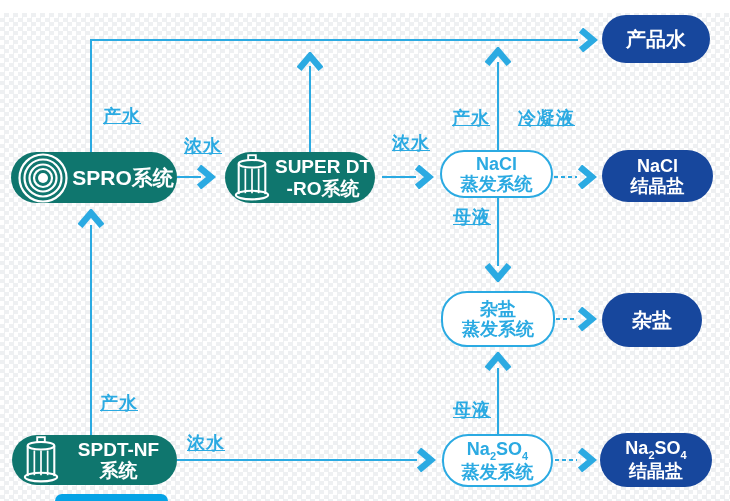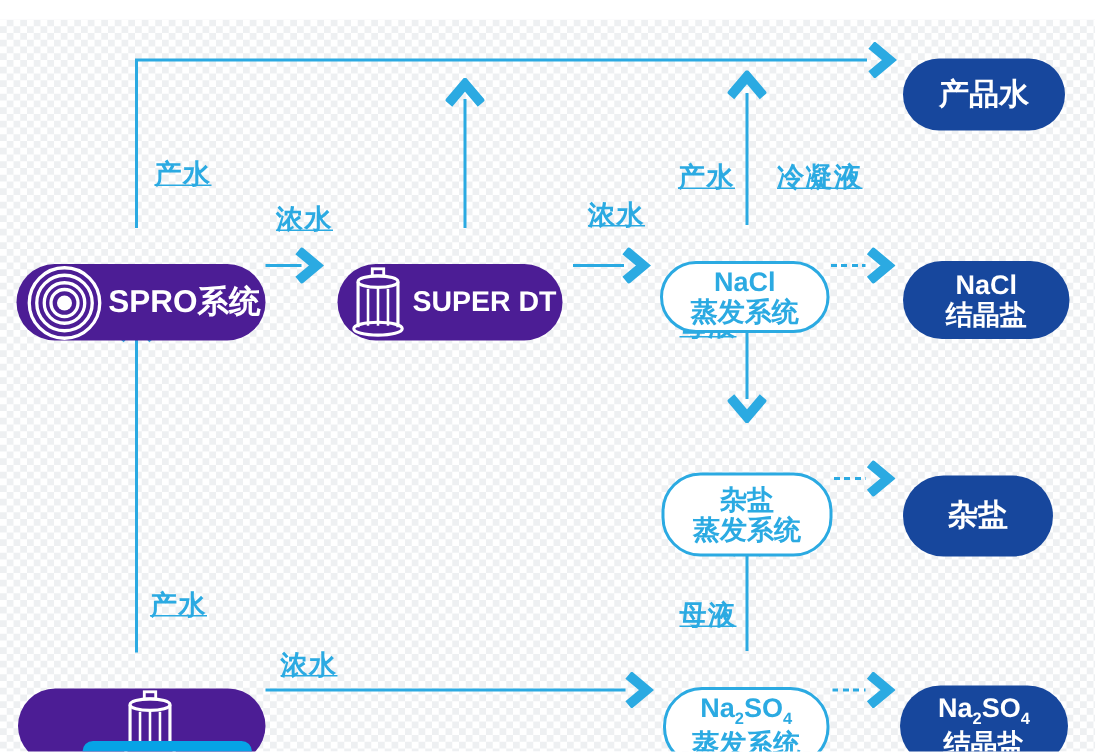--- a/index.html
+++ b/index.html
@@ -10,23 +10,23 @@
   }
   .checker{
     position:absolute;left:0;top:13px;width:730px;height:488px;
     background-image:conic-gradient(#eef0f2 25%,#ffffff 25% 50%,#eef0f2 50% 75%,#ffffff 75%);
     background-size:9px 9px;
   }
   .stage{position:absolute;left:0;top:0;width:730px;height:501px;}
   .node{
     position:absolute;box-sizing:border-box;
     display:flex;align-items:center;justify-content:center;
-    text-align:center;font-weight:bold;line-height:1.12;margin-top:24px;
+    text-align:center;font-weight:bold;line-height:1.12;
   }
-  .fillblue{background:#4c1d95;color:#ffffff;border-radius:27px;}
+  .fillblue{background:#0f766e;color:#ffffff;border-radius:27px;}
   .outline{background:#ffffff;border:2.5px solid #2BAAE2;color:#2BAAE2;border-radius:26px;}
   .navy{background:#17479D;color:#ffffff;border-radius:27px;}
   .node .txt{width:100%;}
   .node sub{font-size:11px;font-weight:bold;}
   .hline{position:absolute;height:2px;background:#2BAAE2;}
   .vline{position:absolute;width:2px;background:#2BAAE2;}
   .dash{
     position:absolute;height:2px;
     background:repeating-linear-gradient(90deg,#2BAAE2 0 4px,rgba(0,0,0,0) 4px 7px);
   }
@@ -128,21 +128,21 @@
         <rect x="16" y="1" width="8" height="5" fill="none" stroke="#ffffff" stroke-width="2"></rect>
         <ellipse cx="20" cy="10" rx="14" ry="4" fill="none" stroke="#ffffff" stroke-width="2.2"></ellipse>
         <line x1="6" y1="10" x2="6" y2="42" stroke="#ffffff" stroke-width="2.2"></line>
         <line x1="34" y1="10" x2="34" y2="42" stroke="#ffffff" stroke-width="2.2"></line>
         <line x1="13" y1="15" x2="13" y2="41" stroke="#ffffff" stroke-width="1.8"></line>
         <line x1="20" y1="15" x2="20" y2="41" stroke="#ffffff" stroke-width="1.8"></line>
         <line x1="27" y1="15" x2="27" y2="41" stroke="#ffffff" stroke-width="1.8"></line>
         <ellipse cx="20" cy="43" rx="17" ry="4.5" fill="none" stroke="#ffffff" stroke-width="2.2"></ellipse>
       </svg>
     </span>
-    <span class="txt"><span>SUPER DT</span><br></span>
+    <span class="txt"><span>SUPER DT</span><br><span>-RO系统</span></span>
   </div>
 
   <div class="node outline" style="left:440px;top:150px;width:113px;height:48px;font-size:18px;">
     <span class="txt"><span>NaCl</span><br><span>蒸发系统</span></span>
   </div>
 
   <div class="node navy" style="left:602px;top:15px;width:108px;height:48px;font-size:20px;">
     <span class="txt">产品水</span>
   </div>
 
@@ -164,20 +164,21 @@
         <rect x="16" y="1" width="8" height="5" fill="none" stroke="#ffffff" stroke-width="2"></rect>
         <ellipse cx="20" cy="10" rx="14" ry="4" fill="none" stroke="#ffffff" stroke-width="2.2"></ellipse>
         <line x1="6" y1="10" x2="6" y2="42" stroke="#ffffff" stroke-width="2.2"></line>
         <line x1="34" y1="10" x2="34" y2="42" stroke="#ffffff" stroke-width="2.2"></line>
         <line x1="13" y1="15" x2="13" y2="41" stroke="#ffffff" stroke-width="1.8"></line>
         <line x1="20" y1="15" x2="20" y2="41" stroke="#ffffff" stroke-width="1.8"></line>
         <line x1="27" y1="15" x2="27" y2="41" stroke="#ffffff" stroke-width="1.8"></line>
         <ellipse cx="20" cy="43" rx="17" ry="4.5" fill="none" stroke="#ffffff" stroke-width="2.2"></ellipse>
       </svg>
     </span>
+    <span class="txt"><span>SPDT-NF</span><br><span>系统</span></span>
   </div>
 
   <div class="node outline" style="left:442px;top:434px;width:111px;height:53px;font-size:18px;">
     <span class="txt"><span><span>Na</span><sub>2</sub><span>SO</span><sub>4</sub></span><br><span>蒸发系统</span></span>
   </div>
 
   <div class="node navy" style="left:600px;top:433px;width:112px;height:54px;font-size:18px;">
     <span class="txt"><span><span>Na</span><sub>2</sub><span>SO</span><sub>4</sub></span><br><span>结晶盐</span></span>
   </div>
 

